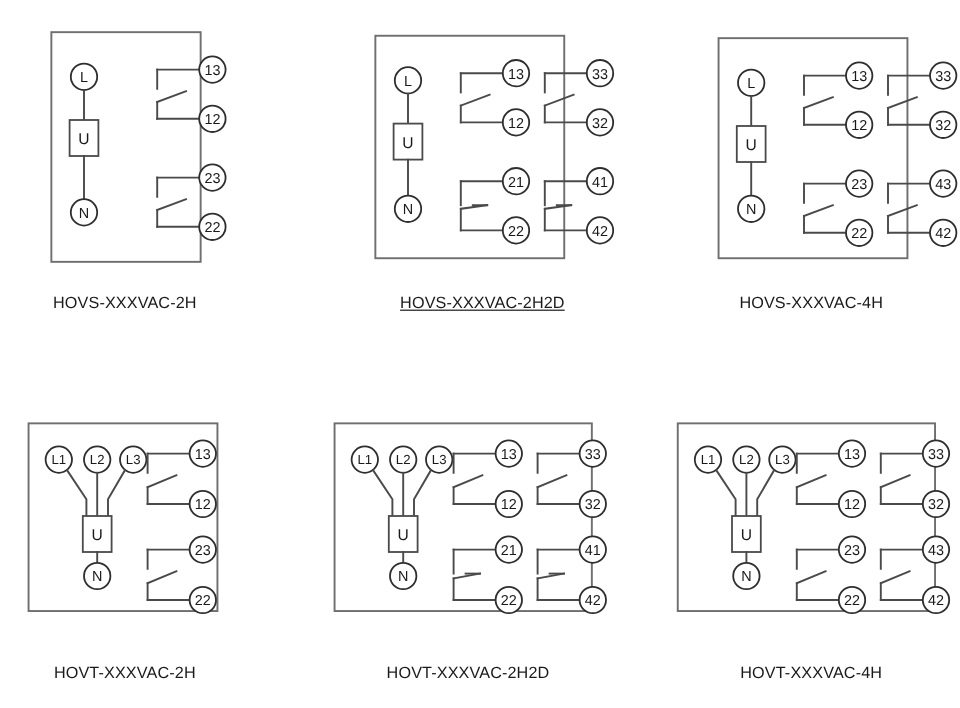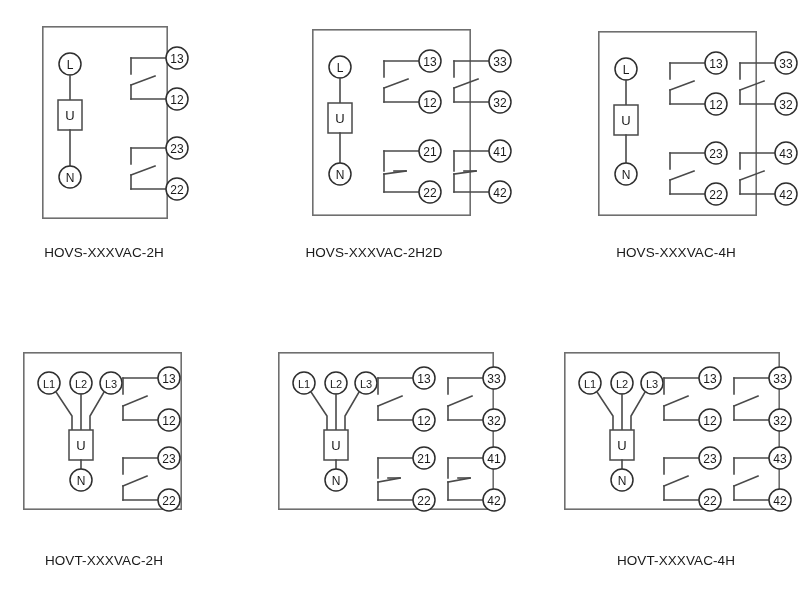--- a/index.html
+++ b/index.html
@@ -171,21 +171,21 @@
             <circle class="term-circle" cx="188" cy="122" r="11"></circle>
             <text class="term-text" x="188" y="122.5">41</text>
           </g>
           <g>
             <circle class="term-circle" cx="188" cy="163" r="11"></circle>
             <text class="term-text" x="188" y="163.5">42</text>
           </g>
         </g>
       </svg>
     </div>
-    <div class="caption" style="left: 224px; top: 245px; width: 300px;">HOVS-XXXVAC-2H2D</div>
+    <div class="caption" style="left: 252px; top: 245px; width: 300px; text-decoration: underline;">HOVS-XXXVAC-2H2D</div>
     <div class="panel" style="left: 597px; top: 30px;">
       <svg width="161" height="187" viewBox="-1 -1 161 187">
         <rect class="box-outline" x="0.8" y="0.8" width="157.4" height="183.4"></rect>
         <g>
           <circle class="term-circle" cx="28" cy="38" r="11"></circle>
           <text class="term-text" x="28" y="38.5">L</text>
         </g>
         <path class="wire" d="M 28 49 V 74"></path>
         <rect class="ubox" x="16" y="74" width="24" height="30"></rect>
         <text class="ubox-text" x="28" y="89.5">U</text>
@@ -397,20 +397,21 @@
             <circle class="term-circle" cx="216" cy="106" r="11"></circle>
             <text class="term-text" x="216" y="106.5">41</text>
           </g>
           <g>
             <circle class="term-circle" cx="216" cy="148" r="11"></circle>
             <text class="term-text" x="216" y="148.5">42</text>
           </g>
         </g>
       </svg>
     </div>
+    <div class="caption" style="left: 240px; top: 553px; width: 300px;">HOVT-XXXVAC-2H2D</div>
     <div class="panel" style="left: 563px; top: 351px;">
       <svg width="218" height="160" viewBox="-1 -1 218 160">
         <rect class="box-outline" x="0.8" y="0.8" width="214.4" height="156.4"></rect>
         <g>
           <circle class="term-circle" cx="26" cy="31" r="11"></circle>
           <text class="term-text small" x="26" y="31.5">L1</text>
         </g>
         <g>
           <circle class="term-circle" cx="58" cy="31" r="11"></circle>
           <text class="term-text small" x="58" y="31.5">L2</text>

